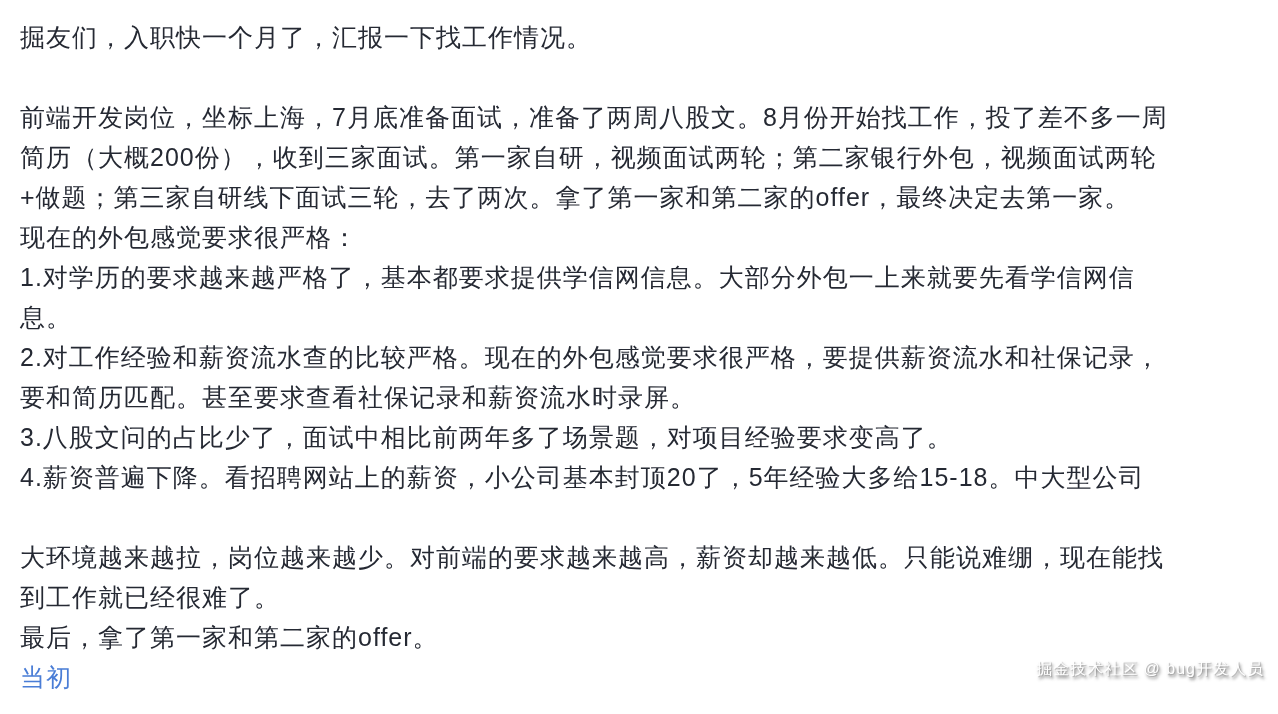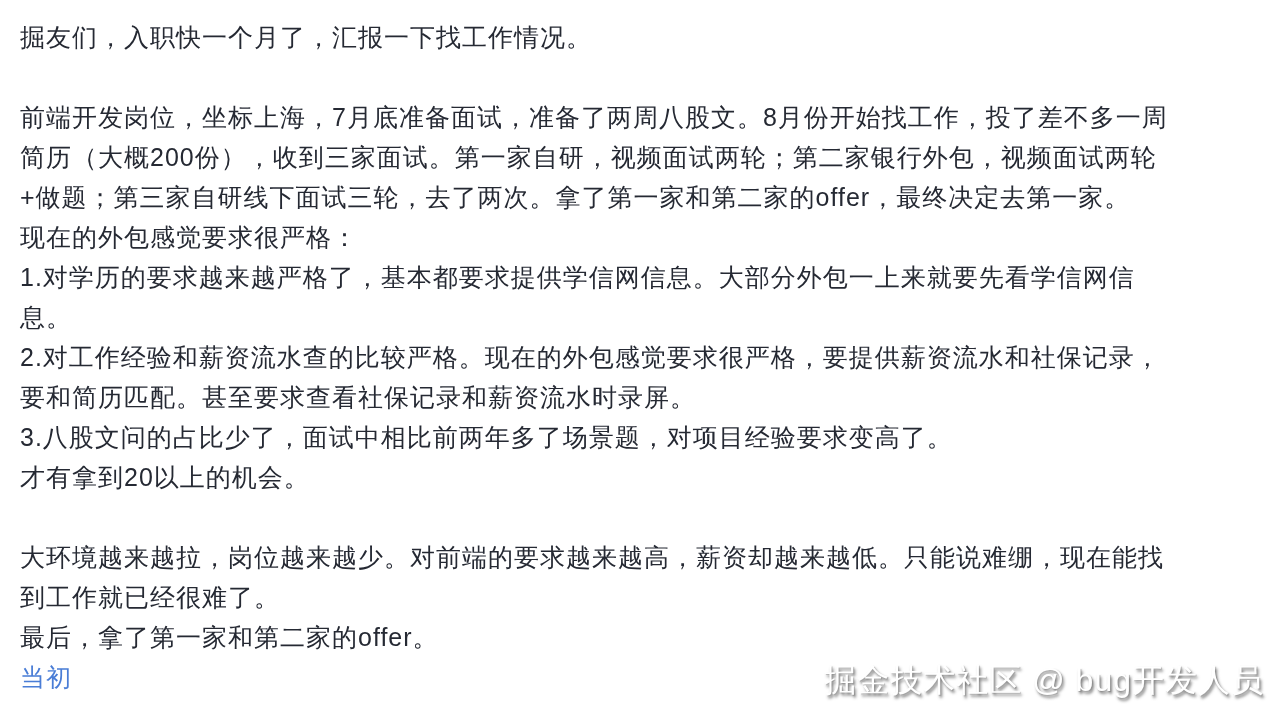--- a/index.html
+++ b/index.html
@@ -30,21 +30,21 @@
   }
   .line.blank { }
   .line.link {
     color: #4a7dd6;
     cursor: pointer;
   }
   .watermark {
     position: absolute;
     right: 14px;
     top: 659px;
-    font-size: 32px;
+    font-size: 16px;
     letter-spacing: 1px;
     color: #ffffff;
     text-shadow: 2px 3px 3px rgba(110,110,110,0.85), 1px 1px 1px rgba(140,140,140,0.6);
     white-space: nowrap;
     pointer-events: none;
   }
 </style>
 </head>
 <body>
 
@@ -54,21 +54,21 @@
       <div class="line blank"></div>
       <div class="line">前端开发岗位，坐标上海，7月底准备面试，准备了两周八股文。8月份开始找工作，投了差不多一周</div>
       <div class="line">简历（大概200份），收到三家面试。第一家自研，视频面试两轮；第二家银行外包，视频面试两轮</div>
       <div class="line">+做题；第三家自研线下面试三轮，去了两次。拿了第一家和第二家的offer，最终决定去第一家。</div>
       <div class="line">现在的外包感觉要求很严格：</div>
       <div class="line">1.对学历的要求越来越严格了，基本都要求提供学信网信息。大部分外包一上来就要先看学信网信</div>
       <div class="line">息。</div>
       <div class="line">2.对工作经验和薪资流水查的比较严格。现在的外包感觉要求很严格，要提供薪资流水和社保记录，</div>
       <div class="line">要和简历匹配。甚至要求查看社保记录和薪资流水时录屏。</div>
       <div class="line">3.八股文问的占比少了，面试中相比前两年多了场景题，对项目经验要求变高了。</div>
-      <div class="line">才有拿到20以上的机会。</div>
+      <div class="line">4.薪资普遍下降。看招聘网站上的薪资，小公司基本封顶20了，5年经验大多给15-18。中大型公司</div>
       <div class="line blank"></div>
       <div class="line">大环境越来越拉，岗位越来越少。对前端的要求越来越高，薪资却越来越低。只能说难绷，现在能找</div>
       <div class="line">到工作就已经很难了。</div>
       <div class="line">最后，拿了第一家和第二家的offer。</div>
       <div class="line link">当初</div>
     </div>
 
   <div class="watermark">掘金技术社区 @ bug开发人员</div>
 </div>
 

